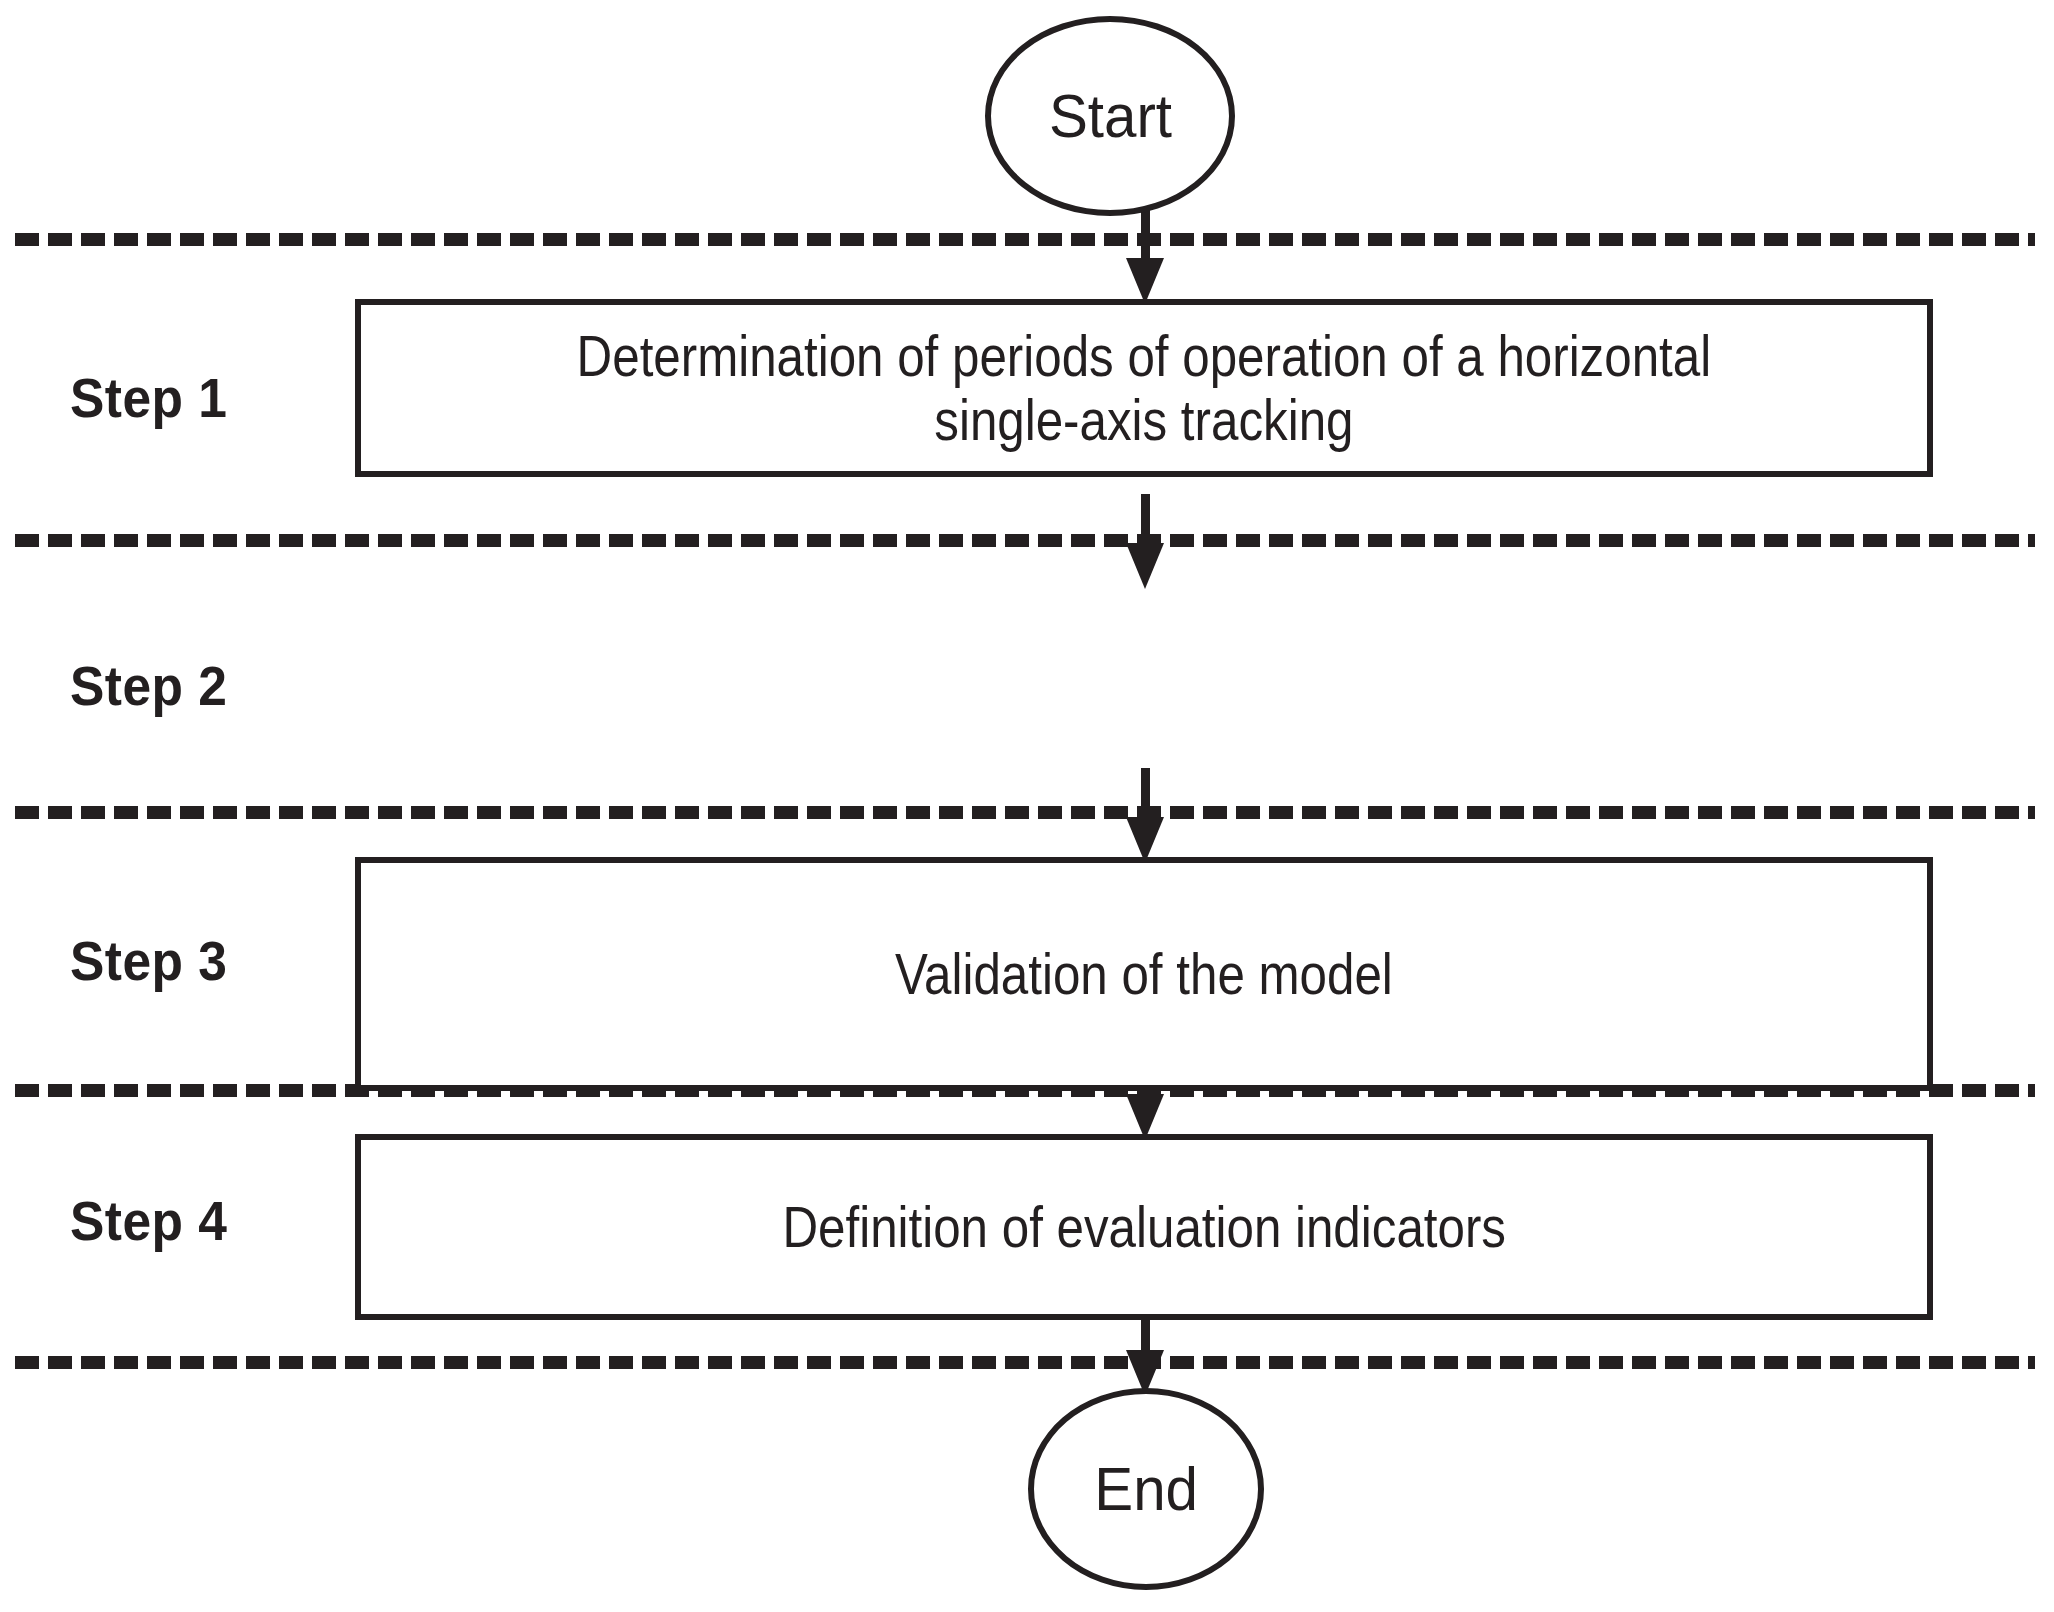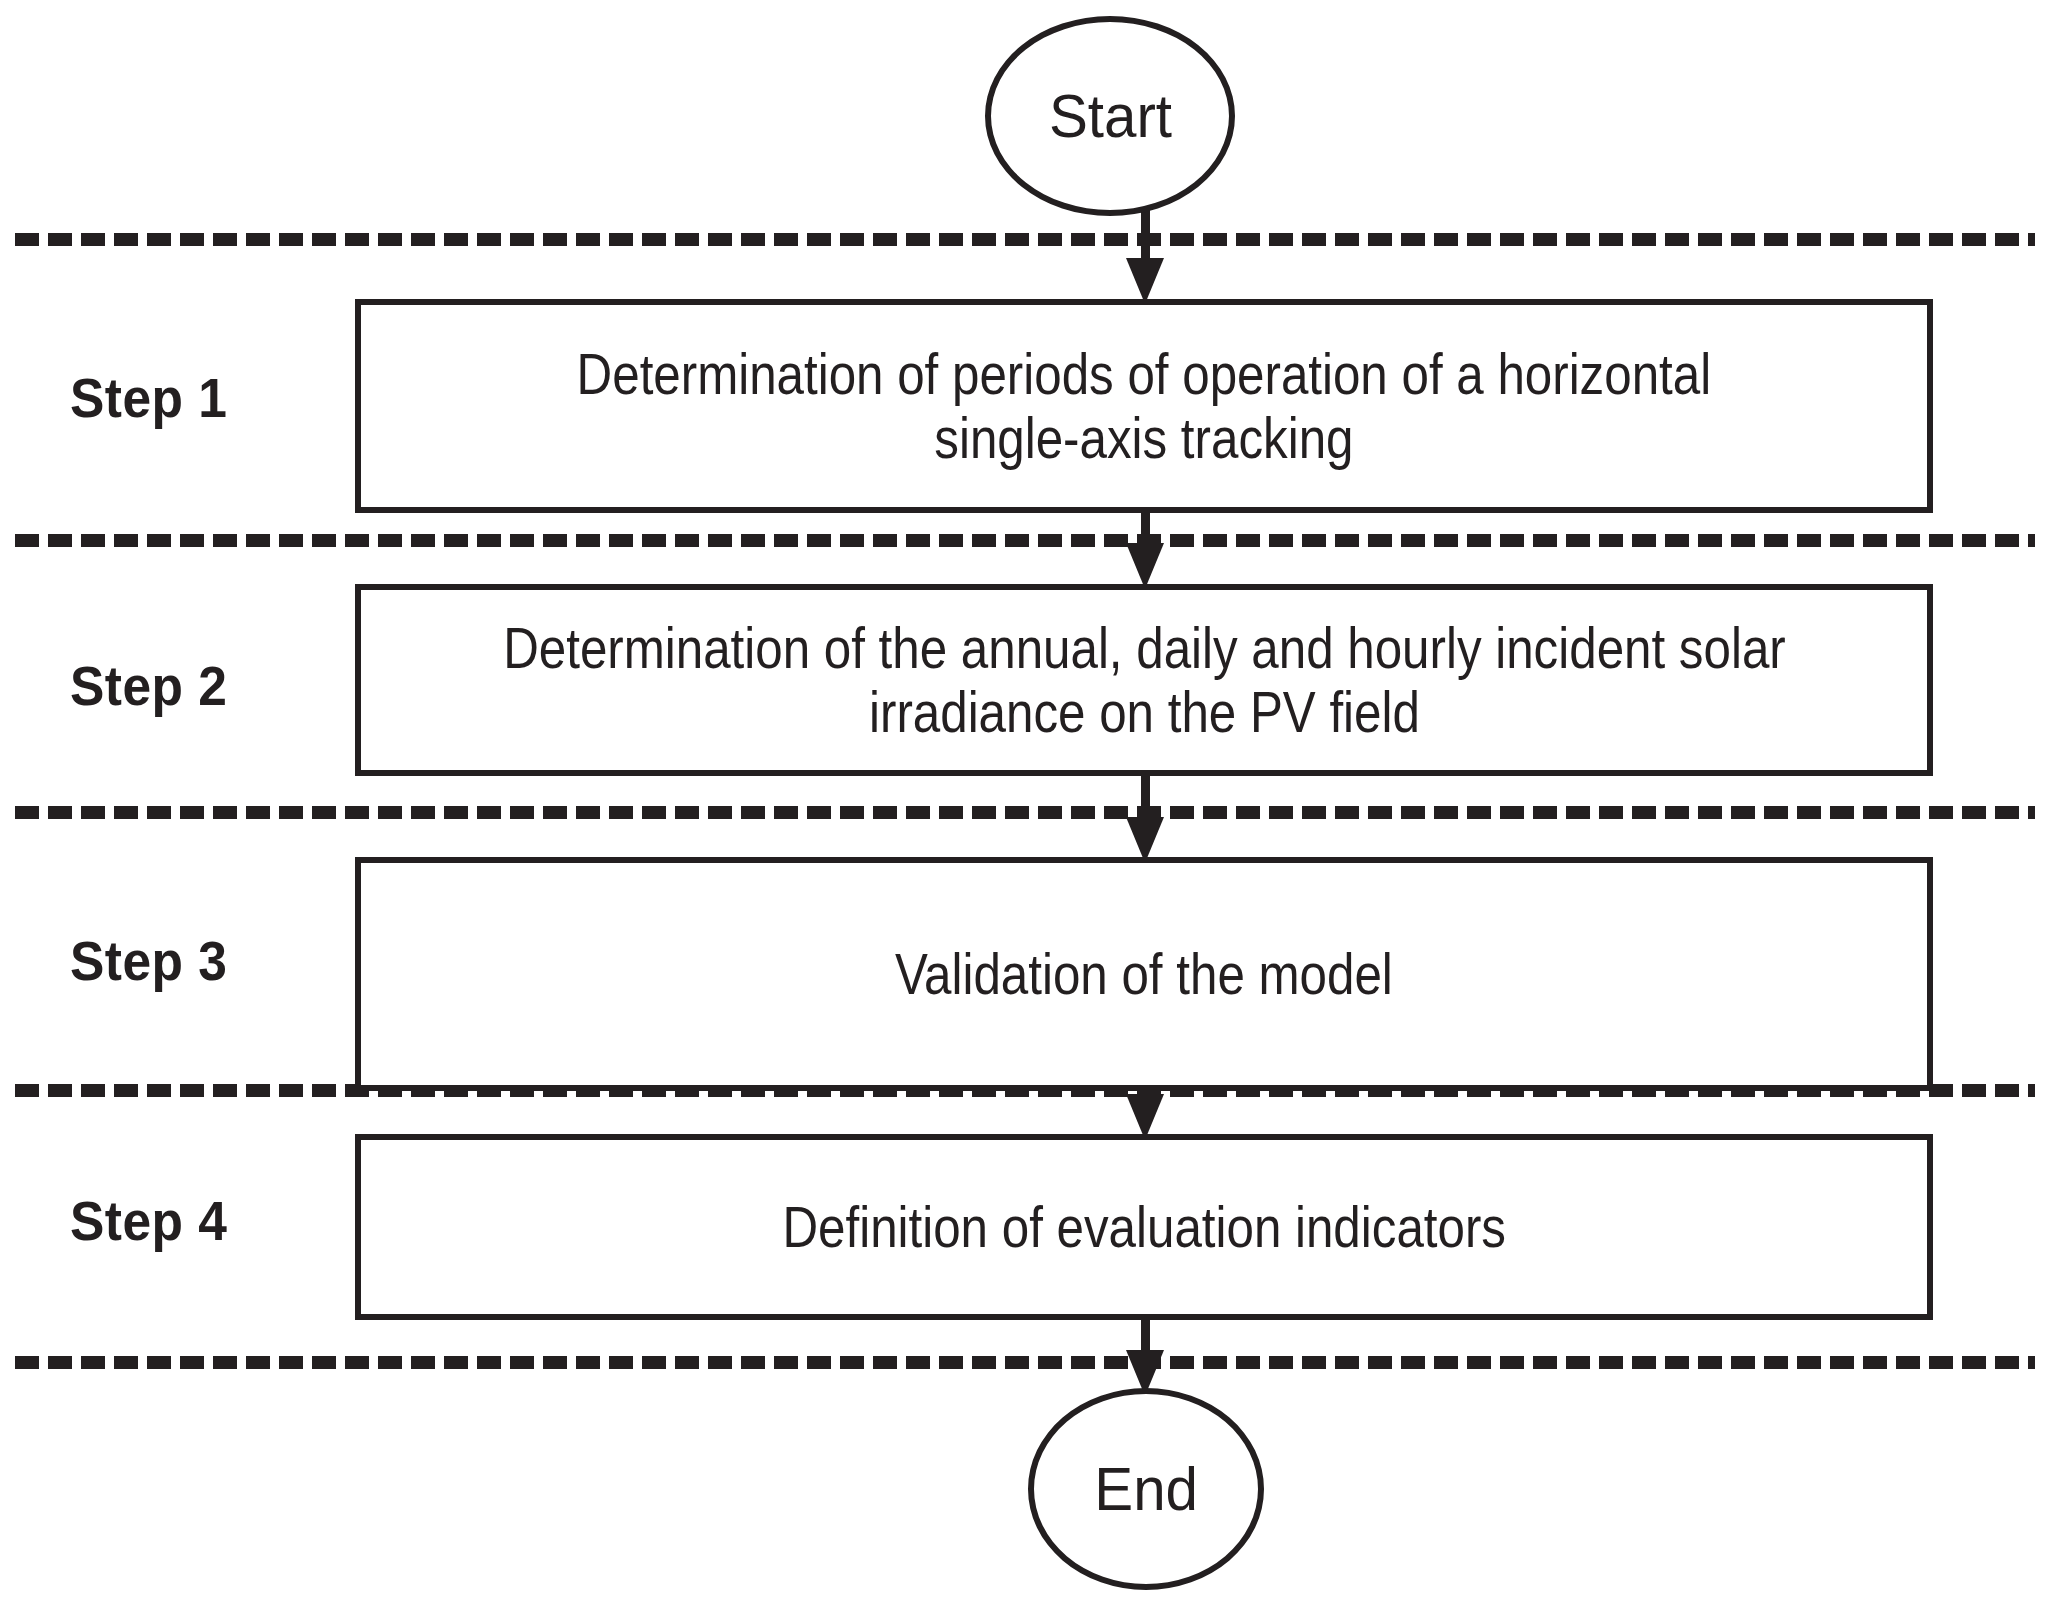--- a/index.html
+++ b/index.html
@@ -80,21 +80,21 @@
     z-index: 5;
   }
   .process-box span {
     display: block;
     font-size: 57px;
     line-height: 1.13;
     color: #231f20;
     transform: scaleX(0.93);
     padding: 0 18px;
   }
-  #box-step1 { top: 299px;  height: 214px; }
+  #box-step1 { top: 299px;  height: 178px; }
   #box-step2 { top: 584px;  height: 192px; }
   #box-step3 { top: 857px;  height: 234px; }
   #box-step4 { top: 1134px; height: 186px; }
 
   
   .step-label {
     position: absolute;
     left: 70px;
     width: 260px;
     font-size: 56px;
@@ -166,26 +166,20 @@
   </div>
 
   <div id="arrow-step1-to-step2" class="connector">
     <div class="shaft" style="height:53px;"></div>
     <div class="head"></div>
   </div>
 
   <div class="sep" style="top:534px;"></div>
 
   <div id="label-step2" class="step-label">Step 2</div>
-  <div id="box-step2" class="process-box">
-    <span>
-      <span style="display: block;">Determination of the annual, daily and hourly incident solar</span>
-      <span style="display: block;">irradiance on the PV field</span>
-    </span>
-  </div>
 
   <div id="arrow-step2-to-step3" class="connector">
     <div class="shaft" style="height:53px;"></div>
     <div class="head"></div>
   </div>
 
   <div class="sep" style="top:806px;"></div>
 
   <div id="label-step3" class="step-label">Step 3</div>
   <div id="box-step3" class="process-box">

